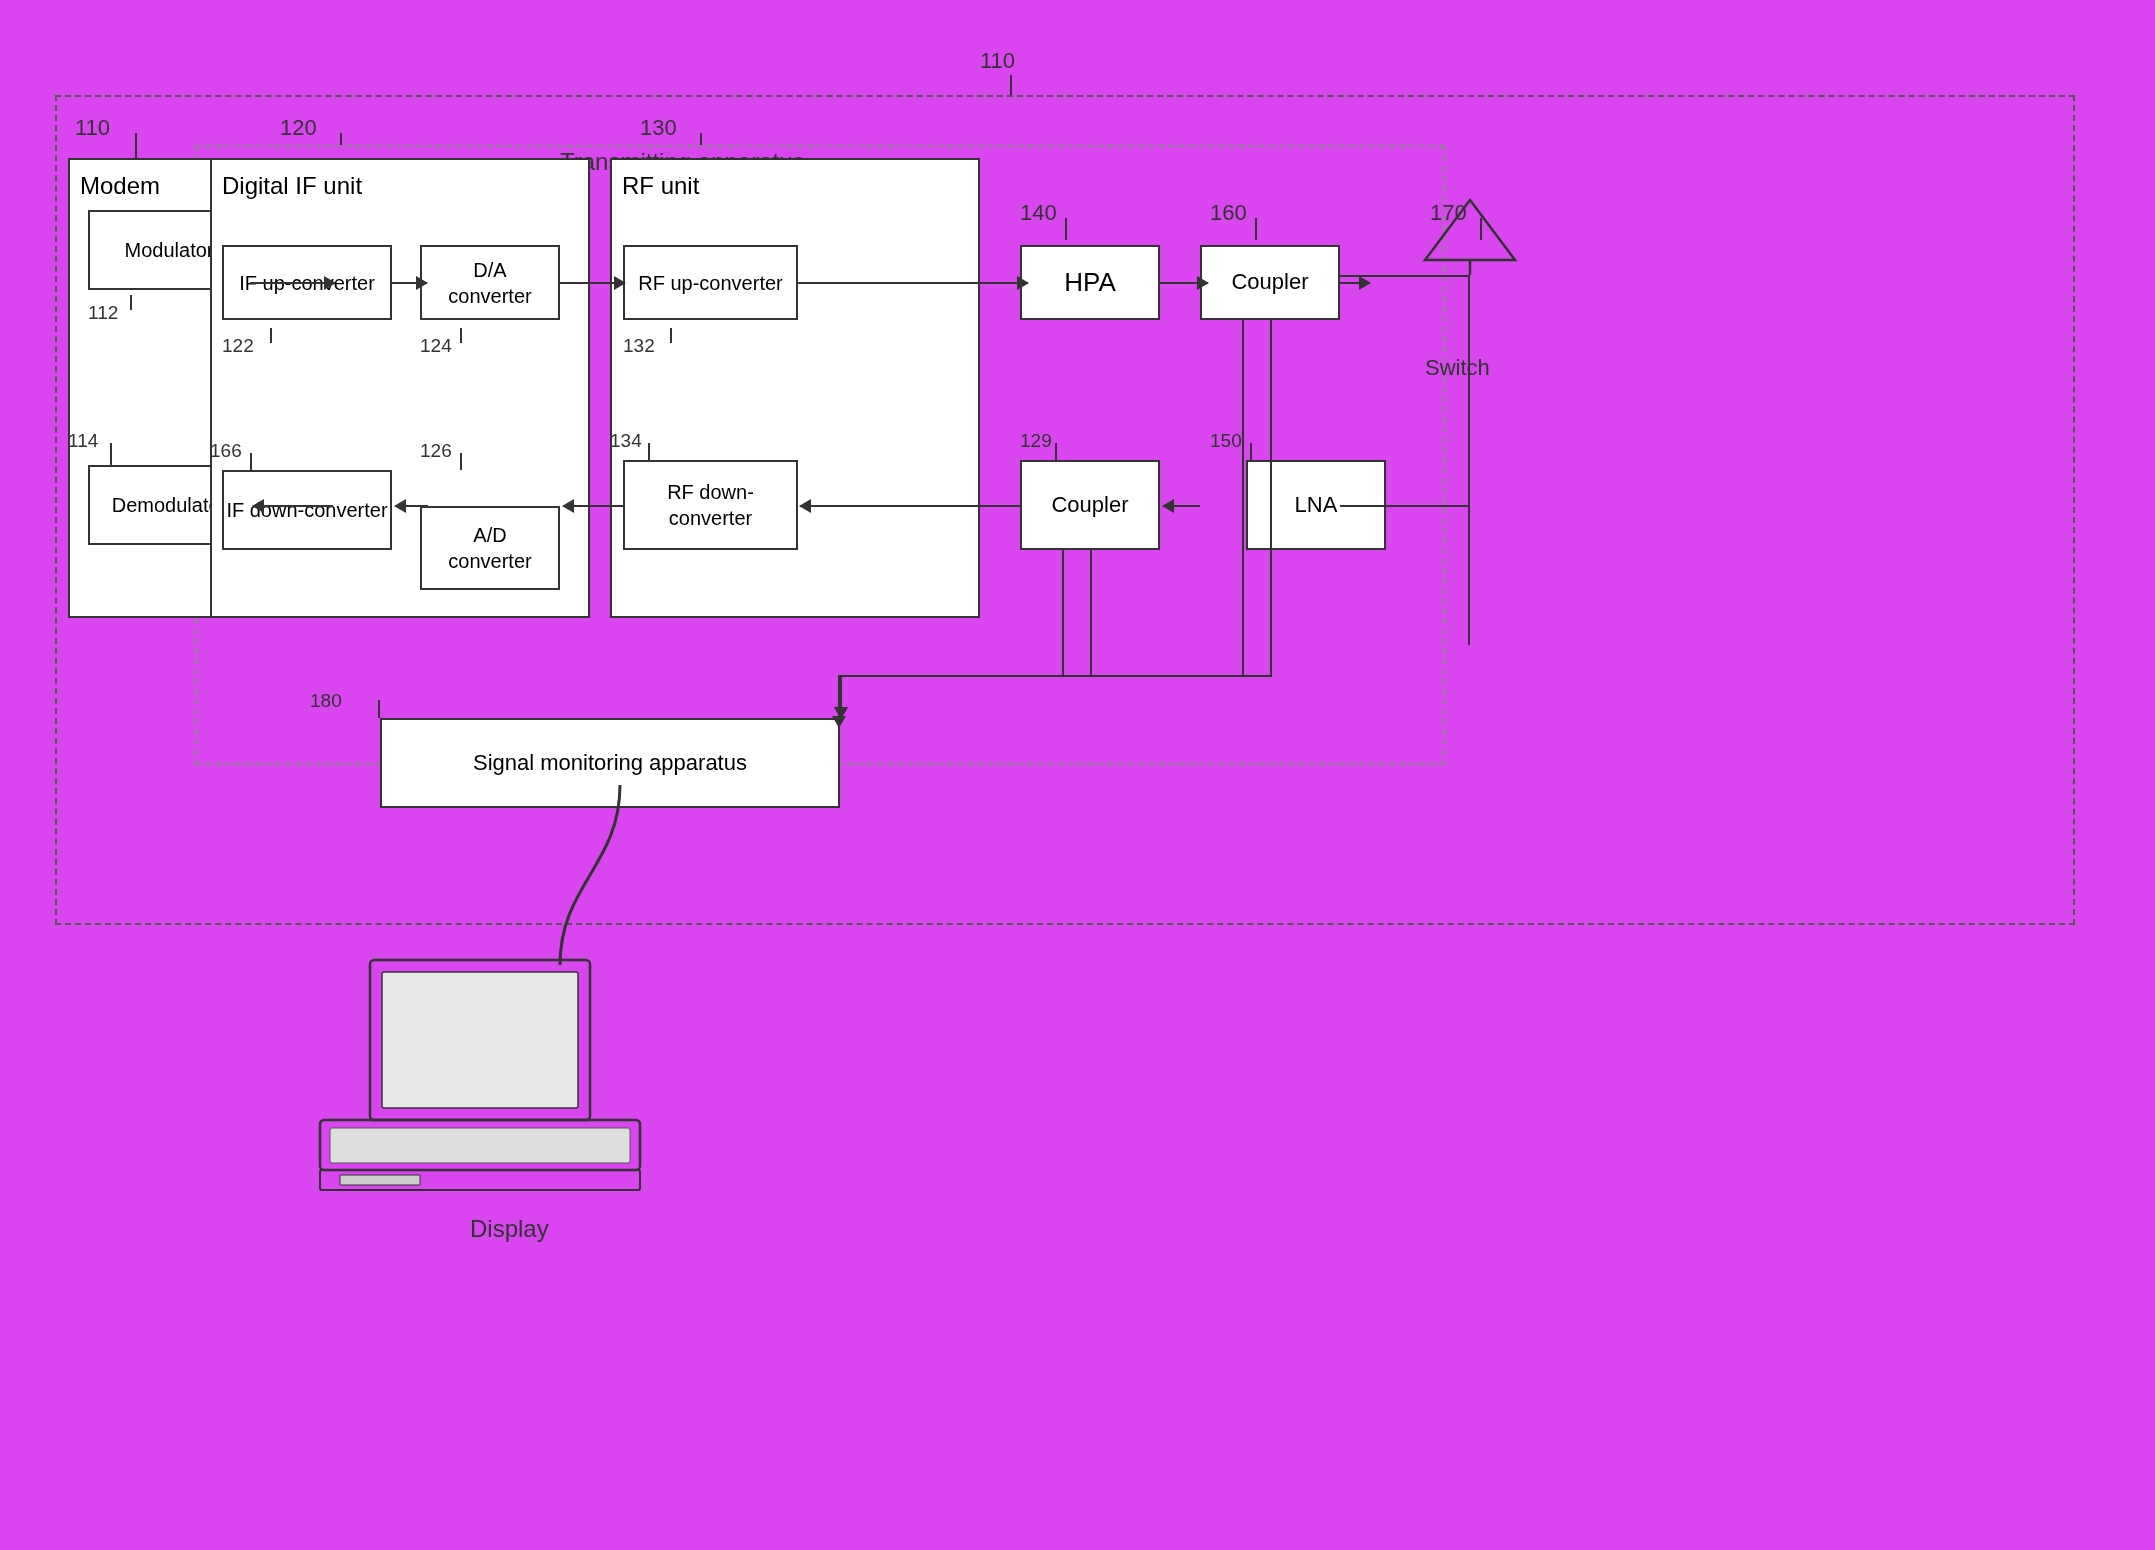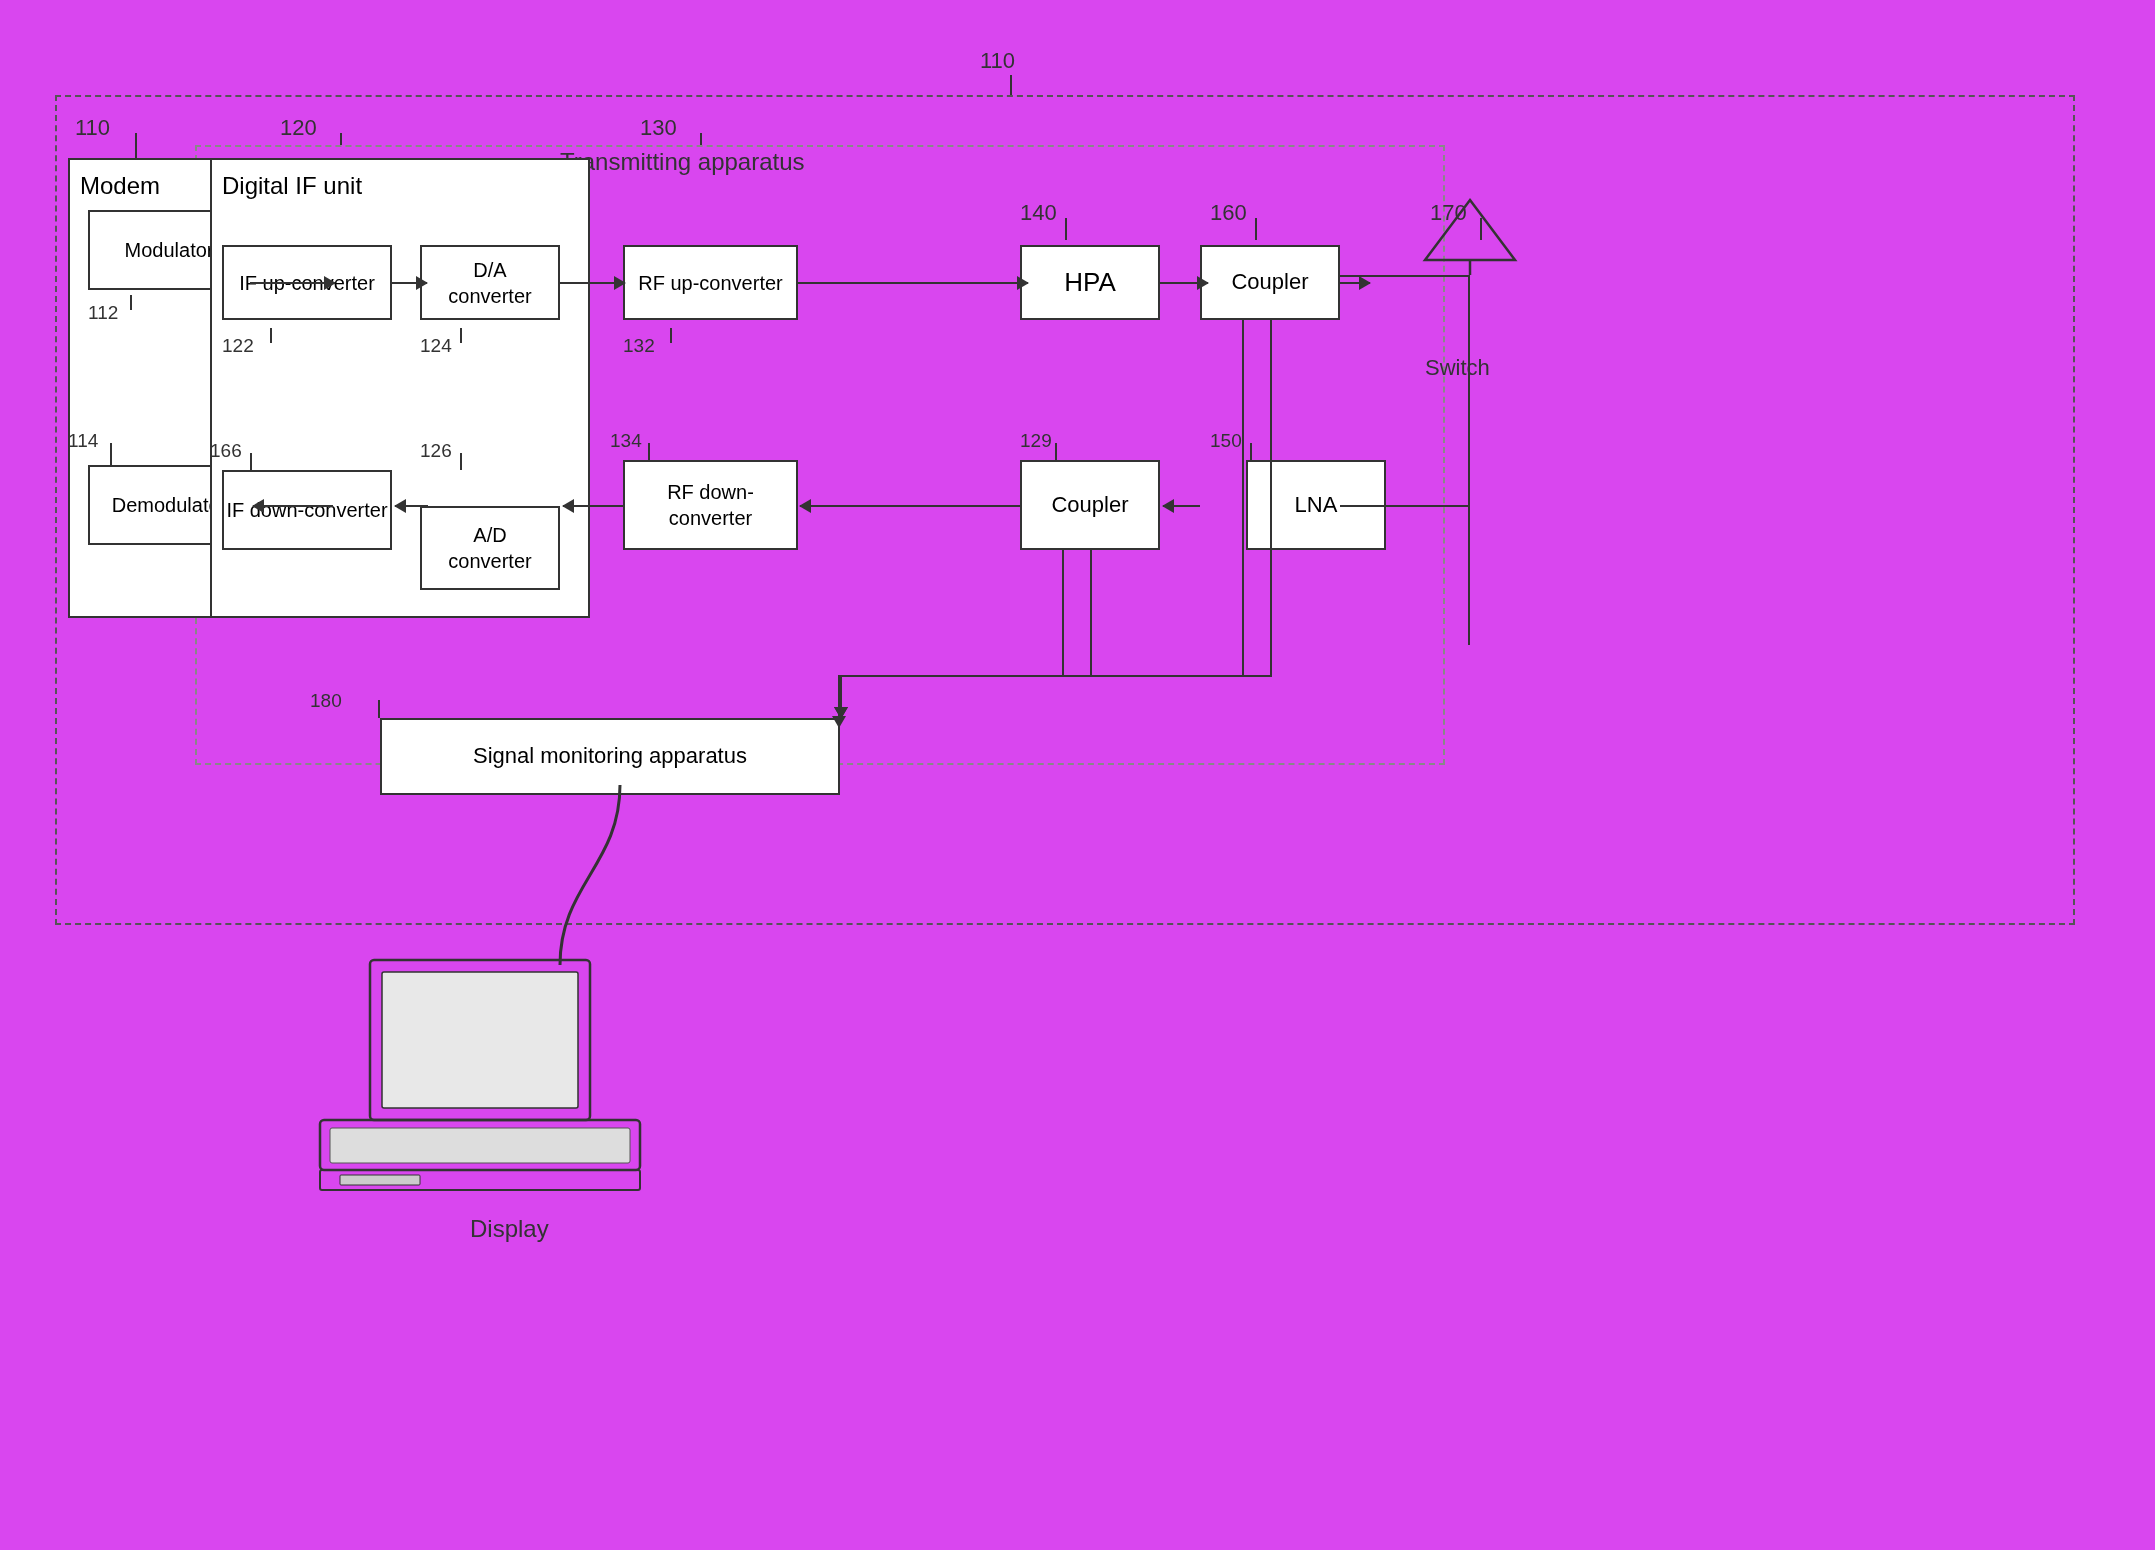--- a/index.html
+++ b/index.html
@@ -168,20 +168,21 @@
 
   <div class="block" style="top:470px; left:420px; width:140px; height:84px;margin-top:36px;">
       <span>A/D<br>converter</span>
     </div>
   <div class="label" style="top:440px; left:420px; font-size:19px;">126</div>
   <div class="line-v" style="top:453px; left:460px; height:17px;"></div>
 
   <div class="label" style="top:115px; left:640px;text-align:right;">130</div>
   <div class="line-v" style="top:133px; left:700px; height:12px;"></div>
 
+  <div class="block" style="top:158px; left:610px; width:370px; height:460px; font-size:24px; align-items:flex-start; padding:10px; justify-content:flex-start;">RF unit</div>
 
   <div class="block" style="top:245px; left:623px; width:175px; height:75px;">RF up-converter</div>
   <div class="label" style="top:335px; left:623px; font-size:19px;">132</div>
   <div class="line-v" style="top:328px; left:670px; height:15px;"></div>
 
   <div class="block" style="top:460px; left:623px; width:175px; height:90px;">
       <span>RF down-<br>converter</span>
     </div>
   <div class="label" style="top:430px; left:610px; font-size:19px;">134</div>
   <div class="line-v" style="top:443px; left:648px; height:17px;"></div>
@@ -236,21 +237,21 @@
 
   <div class="arrow-h-left" style="top:505px; left:563px; width:60px;"></div>
 
   <div class="arrow-h-left" style="top:505px; left:395px; width:33px;"></div>
 
   <div class="arrow-h-left" style="top:505px; left:253px; width:80px;"></div>
 
   <div class="label" style="top:690px; left:310px; font-size:19px;">180</div>
   <div class="line-v" style="top:700px; left:378px; height:18px;"></div>
 
-  <div class="block" style="top:718px; left:380px; width:460px; height:77px; font-size:22px;">Signal monitoring apparatus</div>
+  <div class="block" style="top:718px; left:380px; width:460px; height:90px; font-size:22px;">Signal monitoring apparatus</div>
 
   <div class="line-v" style="top:320px; left:1242px; height:355px;"></div>
   <div class="line-h" style="top:675px; left:840px; width:405px;"></div>
 
   <div class="arrow-v-down" style="top:675px; left:840px; height:43px;"></div>
 
   <div class="line-v" style="top:550px; left:1062px; height:125px;"></div>
   <div class="line-h" style="top:675px; left:840px; width:225px;"></div>
 
   <div style="position:absolute; top:675px; left:1062px; height:2px; width:181px; background:#333;"></div>

